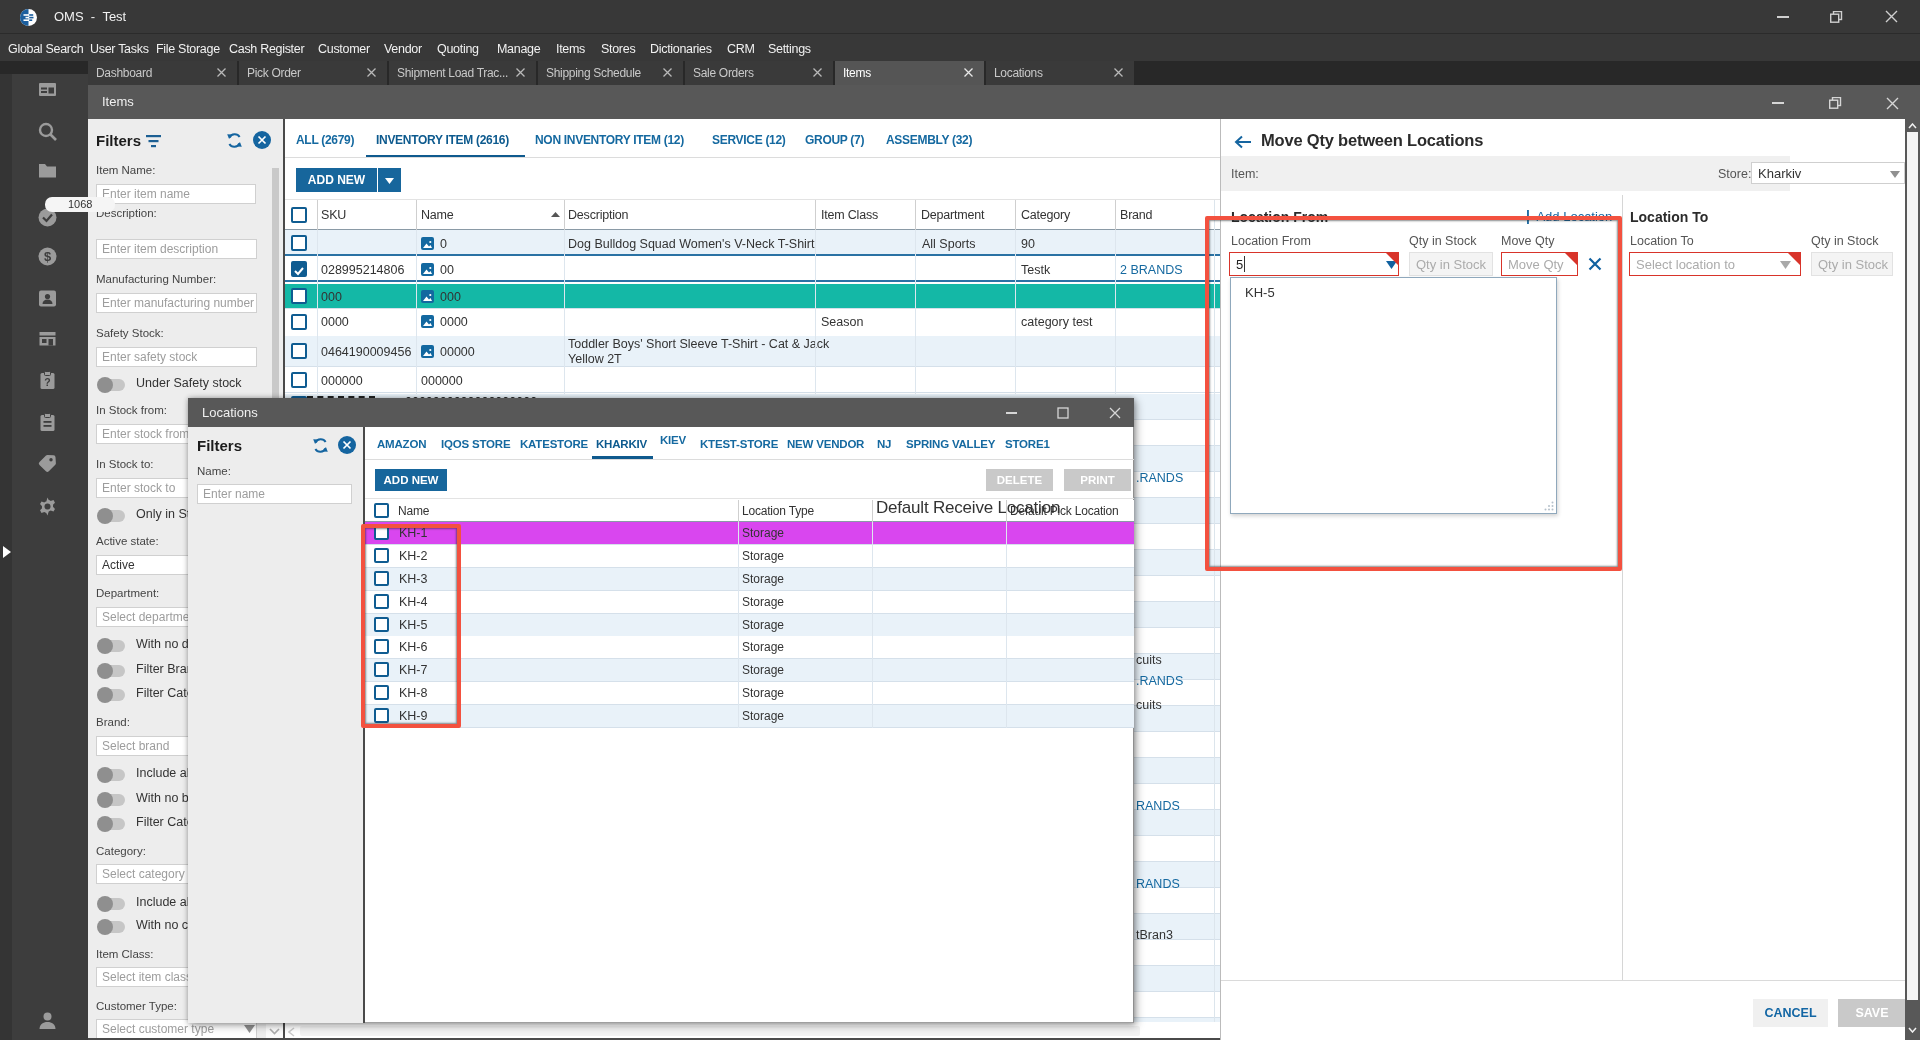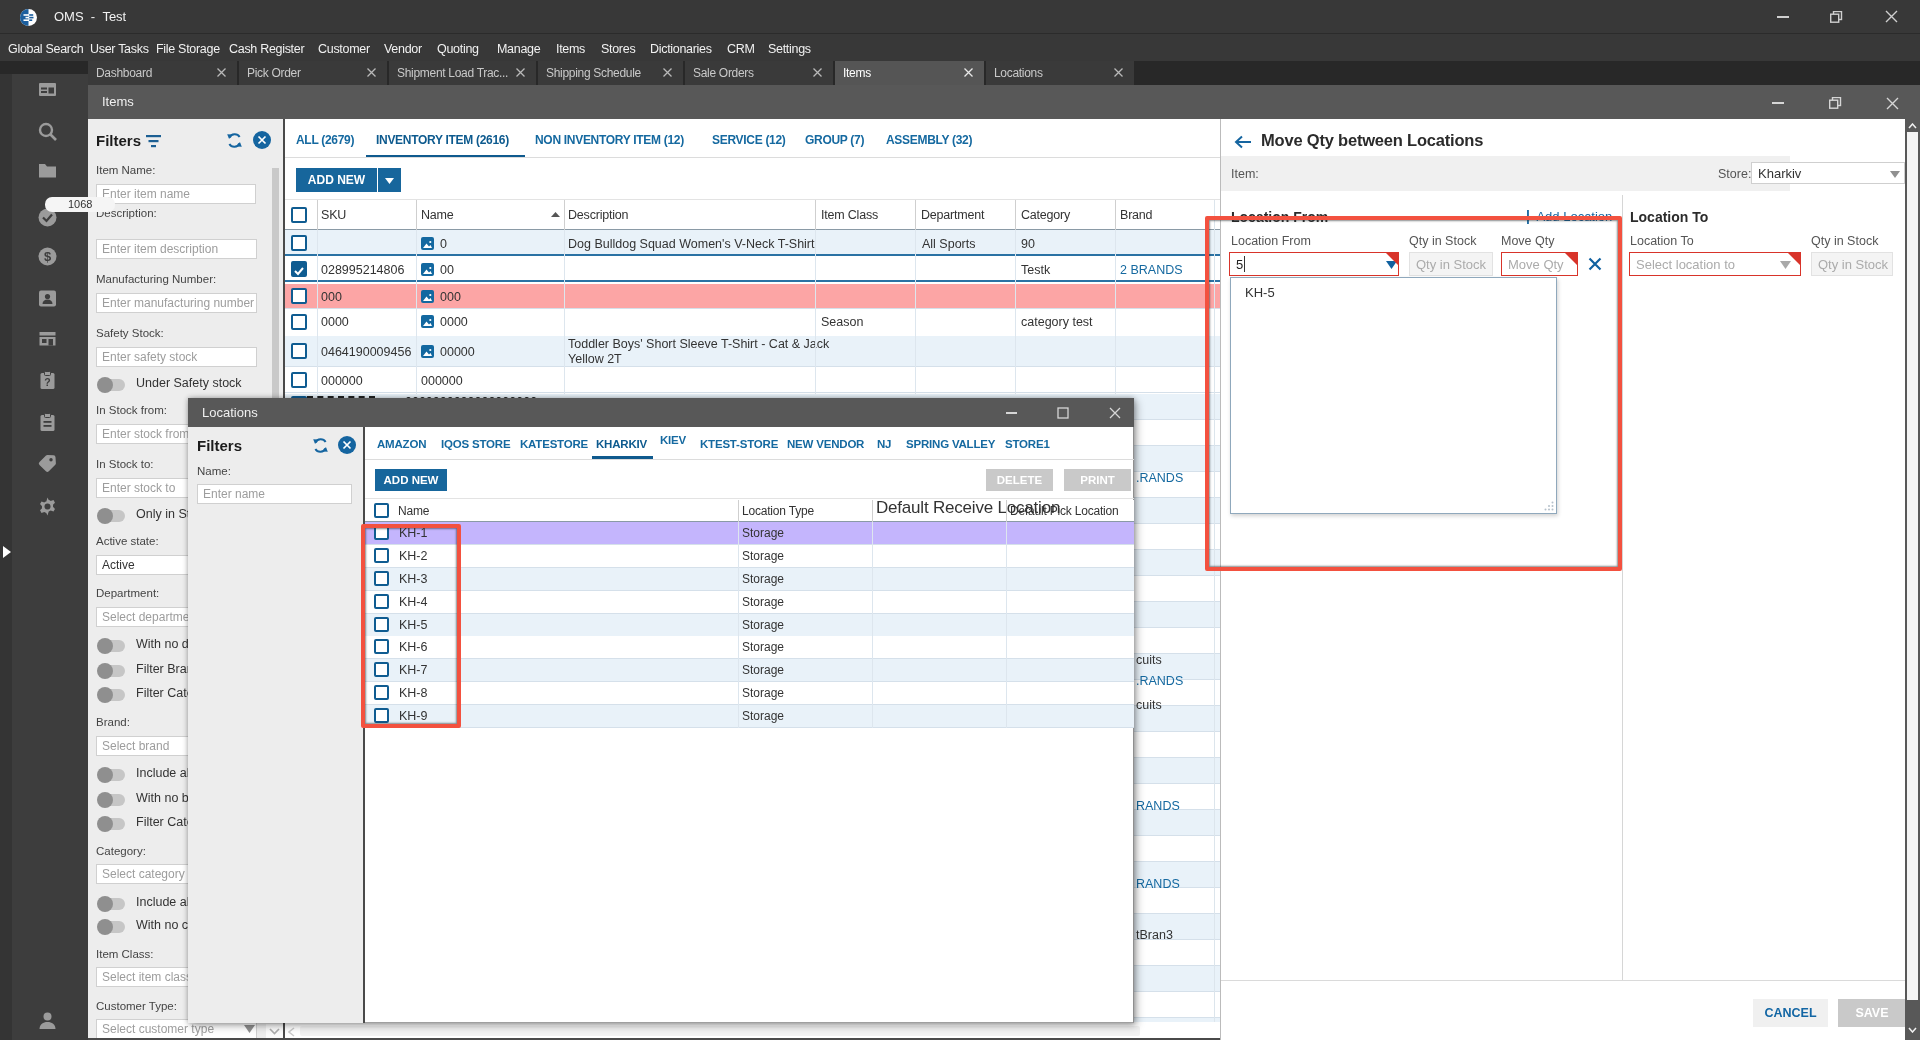--- a/index.html
+++ b/index.html
@@ -366,21 +366,21 @@
           </svg></div>
     <div class="celltxt" style="left:36px;top:5px">028995214806</div>
     <div class="imgicon" style="left:136px;top:5px"><svg width="13" height="13" viewBox="0 0 13 13">
             <path d="M2 10 L5.5 5.5 L8 8.5 L9.5 7 L11 10 Z" fill="#fff"></path>
             <circle cx="9.3" cy="4" r="1.1" fill="#fff"></circle>
           </svg></div>
     <div class="celltxt" style="left:155px;top:5px">00</div>
     <div class="celltxt" style="left:736px;top:5px">Testk</div>
     <div class="celltxt" style="left:835px;top:5px;color:#1569a0">2 BRANDS</div>
   </div>
-  <div class="abs" style="left:197px;top:165px;width:935px;height:25px;background:#fca5a5;border-bottom:1px solid #d5e0ea">
+  <div class="abs" style="left:197px;top:165px;width:935px;height:25px;background:#14b8a6;border-bottom:1px solid #d5e0ea">
     <div class="cb" style="left:6px;top:4px"></div>
     <div class="celltxt" style="left:36px;top:6px">000</div>
     <div class="imgicon" style="left:136px;top:6px"><svg width="13" height="13" viewBox="0 0 13 13">
             <path d="M2 10 L5.5 5.5 L8 8.5 L9.5 7 L11 10 Z" fill="#fff"></path>
             <circle cx="9.3" cy="4" r="1.1" fill="#fff"></circle>
           </svg></div>
     <div class="celltxt" style="left:155px;top:6px">000</div>
   </div>
   <div class="abs" style="left:197px;top:191px;width:935px;height:43px;background:#fff;border-bottom:5px solid #d946ef">
     <div class="cb" style="left:6px;top:4px"></div>
@@ -577,21 +577,21 @@
   <div class="cb" style="left:186px;top:105px;width:15px;height:15px"></div>
   <div class="hdrtxt" style="left:210px;top:106px;font-size:12px">Name</div>
   <div class="hdrtxt" style="left:554px;top:106px;font-size:12px">Location Type</div>
   <div class="hdrtxt" style="left:688px;top:100px;font-size:17px">Default Receive Location</div>
   <div class="hdrtxt" style="left:822px;top:106px;font-size:12px">Default Pick Location</div>
   <div class="abs" style="left:550px;top:102px;width:1px;height:22px;background:#cfcfcf"></div>
   <div class="abs" style="left:684px;top:102px;width:1px;height:22px;background:#cfcfcf"></div>
   <div class="abs" style="left:818px;top:102px;width:1px;height:22px;background:#cfcfcf"></div>
 
   <div class="abs" id="locrows" style="left:177px;top:124px;width:769px;height:206px">
-    <div class="abs locrow" style="top:0px;background:#c4b5fd">
+    <div class="abs locrow" style="top:0px;background:#d946ef">
           <div class="cb"></div>
           <div class="nm">KH-1</div>
           <div class="st">Storage</div>
         </div>
     <div class="abs locrow" style="top:23px;background:#fff">
           <div class="cb"></div>
           <div class="nm">KH-2</div>
           <div class="st">Storage</div>
         </div>
     <div class="abs locrow" style="top:46px;background:#e9f2f9">

